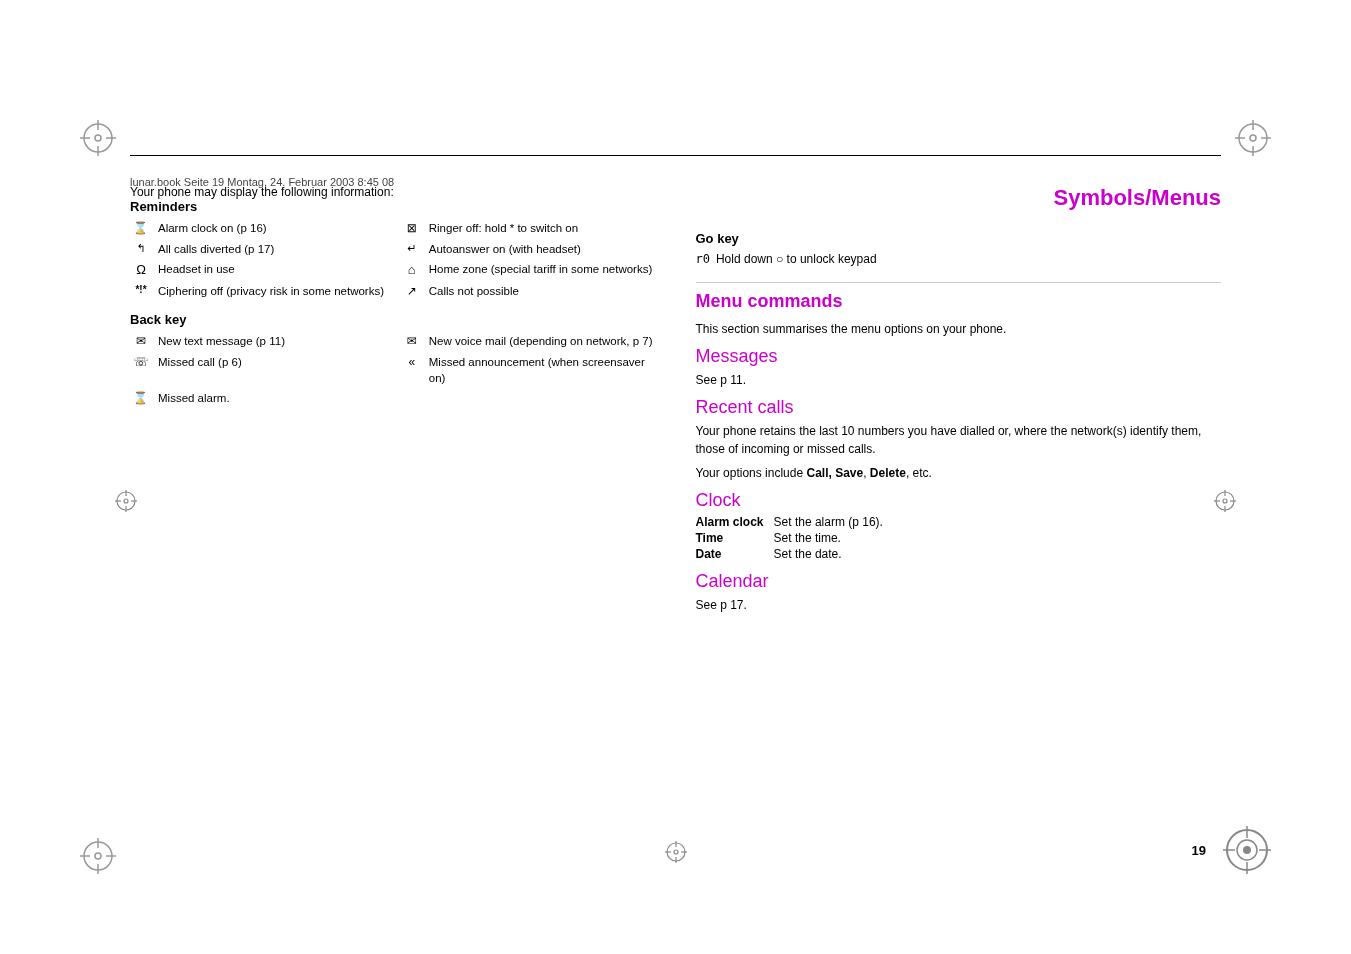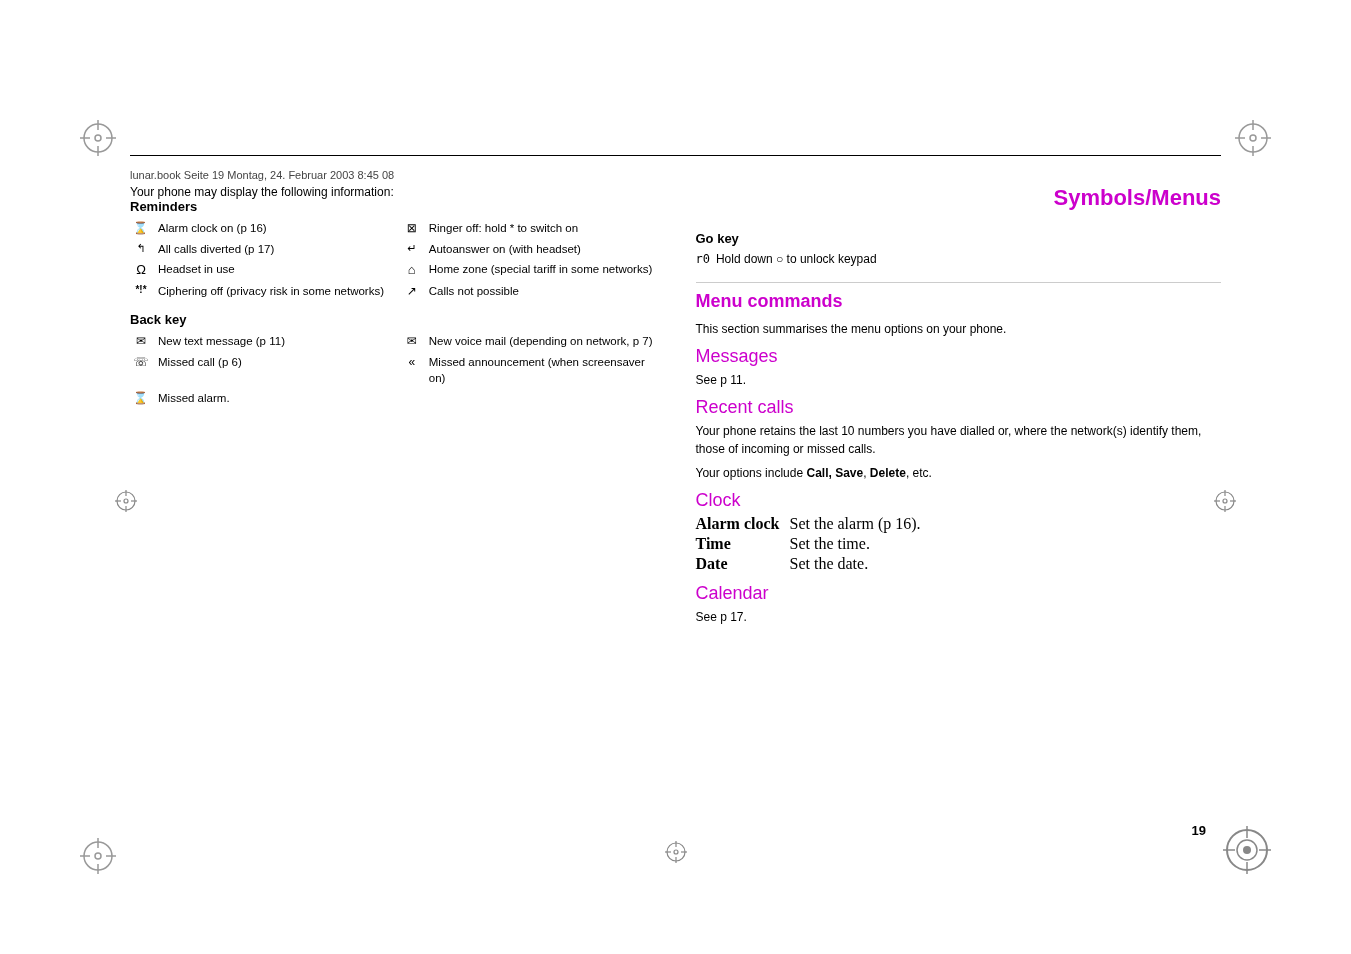--- a/index.html
+++ b/index.html
@@ -37,29 +37,29 @@
     .corner-bl { bottom: 80px; left: 80px; }
     .corner-br { bottom: 80px; right: 80px; }
 
     
     .top-bar {
       position: absolute;
       top: 155px;
       left: 130px;
       right: 130px;
       border-top: 1px solid #000;
-      padding-top: 13px;
+      padding-top: 20px;
       font-size: 11px;
       color: #444;
     }
 
     
     .page-number {
       position: absolute;
-      bottom: 116px;
+      bottom: 96px;
       right: 145px;
       font-size: 13px;
       font-weight: bold;
     }
 
     
     .content {
       position: absolute;
       top: 185px;
       left: 130px;
@@ -164,23 +164,22 @@
     .menu-body-text {
       font-size: 12px;
       margin-bottom: 6px;
       line-height: 1.5;
     }
 
     .clock-grid {
       display: grid;
       grid-template-columns: auto 1fr;
       gap: 2px 10px;
-      font-size: 16px;
+      font-size: 12px;
       margin-top: 4px;
-      font-family: Liberation Serif, serif;
     }
 
     .clock-label {
       font-weight: bold;
     }
 
     .divider-line {
       border: none;
       border-top: 1px solid #ccc;
       margin: 6px 0;

